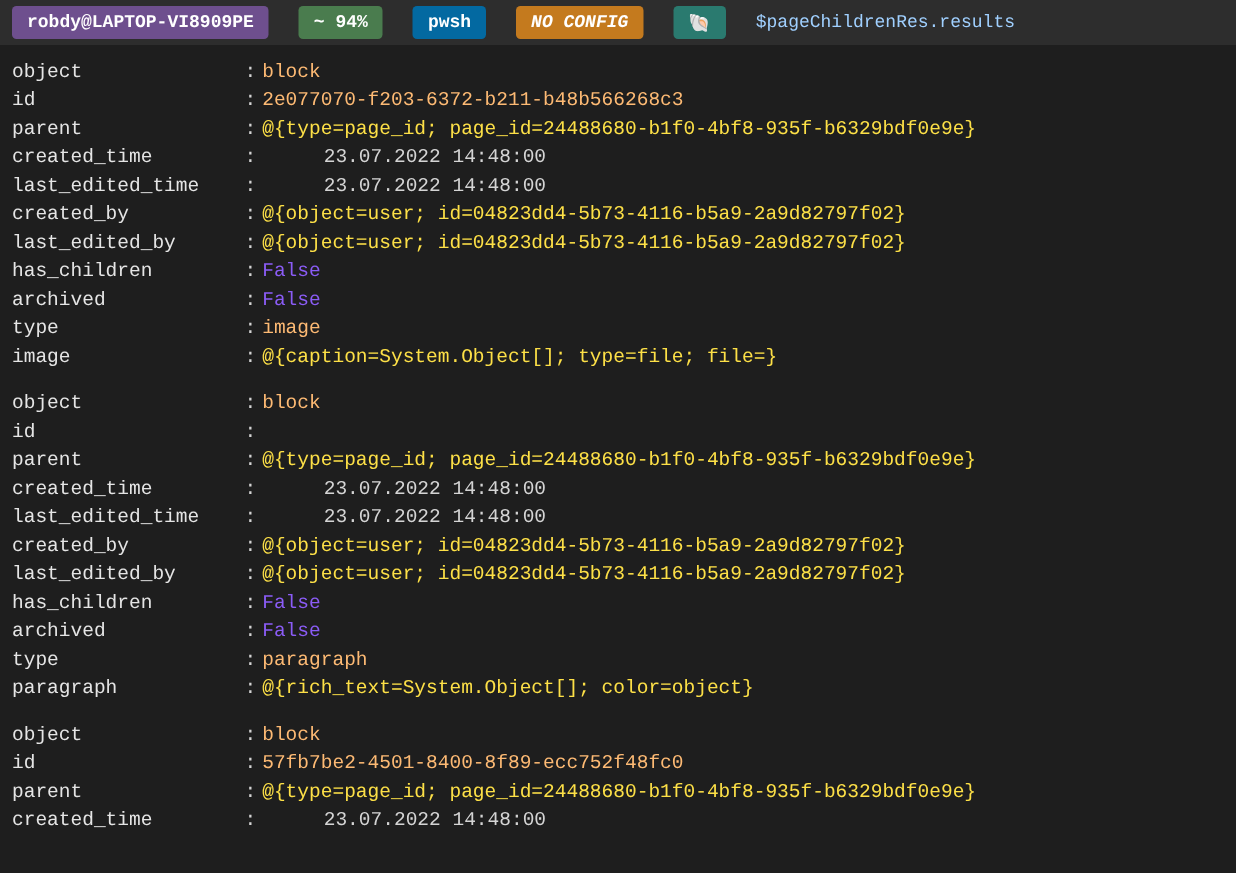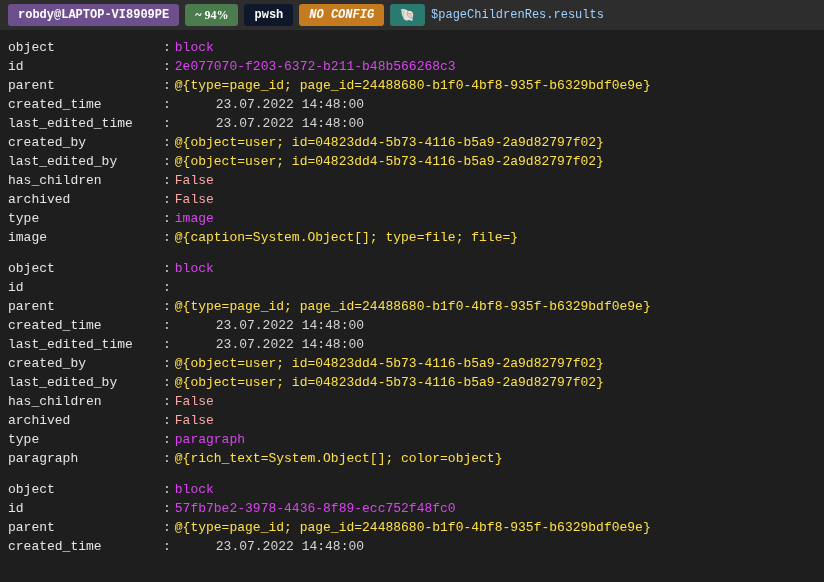--- a/index.html
+++ b/index.html
@@ -13,40 +13,40 @@
       overflow: hidden;
     }
 
     
     .title-bar {
       display: flex;
       align-items: center;
       background: #2d2d2d;
       height: 30px;
       padding: 0 8px;
-      gap: 6px;
+      gap: 20px;
       flex-shrink: 0;
       text-align: center;
     }
 
     .tab-segment {
       display: inline-flex;
       align-items: center;
       height: 22px;
       padding: 0 10px;
       border-radius: 3px;
       font-size: 12px;
       font-weight: bold;
       color: #fff;
       gap: 4px;
     }
 
     .seg-purple { background: #6e4f8e; }
-    .seg-green  { background: #4a7c4e; font-family: Liberation Serif, serif; }
-    .seg-blue   { background: #0f172a; }
+    .seg-green  { background: #4a7c4e; }
+    .seg-blue   { background: #0369a1; }
     .seg-orange { background: #c47a1e; font-style: italic; }
     .seg-teal   { background: #2a7a6f; }
 
     .title-text {
       color: #a0d0ff;
       font-size: 12px;
     }
 
     
     .content {
@@ -72,22 +72,22 @@
       width: 155px;
       flex-shrink: 0;
     }
 
     .colon {
       color: #d4d4d4;
       margin-right: 4px;
       flex-shrink: 0;
     }
 
-    .val-plain   { color: #d946ef; }
-    .val-keyword { color: #fca5a5; }
+    .val-plain   { color: #fdba74; }
+    .val-keyword { color: #8b5cf6; }
     .val-date    { color: #d4d4d4; margin-left: 41px; }
     .val-obj     { color: #fde047; }
 
     .separator {
       height: 8px;
     }
   </style>
 </head>
 <body>
 
@@ -228,21 +228,21 @@
     </div>
     <div class="record">
       <div class="record-row">
         <span class="key">object</span>
         <span class="colon">: </span>
         <span class="val-plain">block</span>
       </div>
       <div class="record-row">
         <span class="key">id</span>
         <span class="colon">: </span>
-        <span class="val-plain">57fb7be2-3978-4436-8f89-ecc752f48fc0</span>
+        <span class="val-plain">57fb7be2-4501-8400-8f89-ecc752f48fc0</span>
       </div>
       <div class="record-row">
         <span class="key">parent</span>
         <span class="colon">: </span>
         <span class="val-obj">@{type=page_id; page_id=24488680-b1f0-4bf8-935f-b6329bdf0e9e}</span>
       </div>
       <div class="record-row">
         <span class="key">created_time</span>
         <span class="colon">: </span>
         <span class="val-date">23.07.2022 14:48:00</span>

